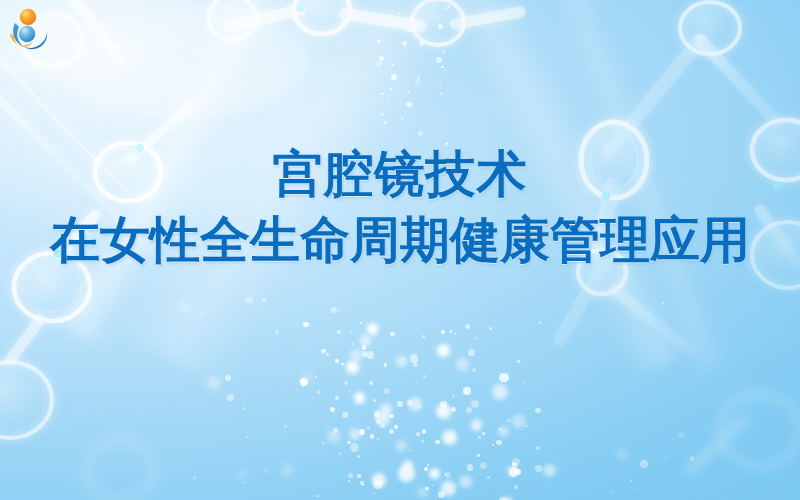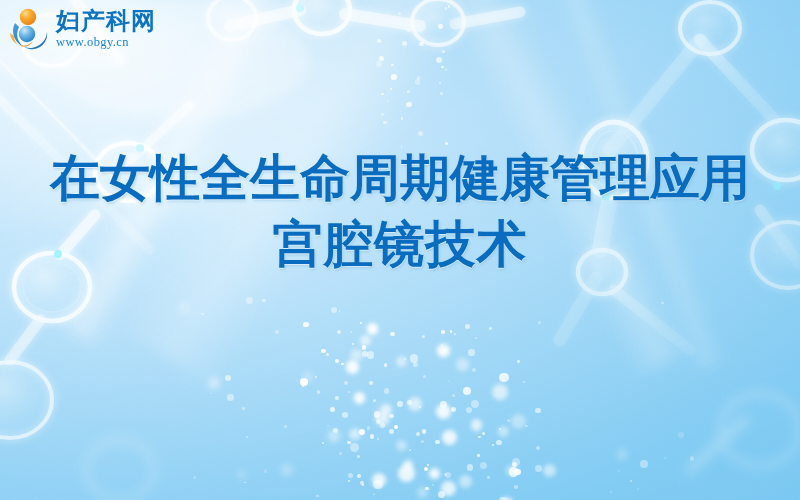--- a/index.html
+++ b/index.html
@@ -463,24 +463,20 @@
 
         <path d="M 9 17 A 17 17 0 1 0 41 26 A 15 15 0 1 1 13 21 Z" fill="url(#blueArc)" opacity="0.95"></path>
 
         <path d="M 4 27 A 13 13 0 0 0 27 35 A 10 10 0 0 1 8 30 Z" fill="url(#orangeArc)" opacity="0.95"></path>
 
         <circle cx="21" cy="28" r="8.2" fill="url(#blueBall)"></circle>
 
         <circle cx="22" cy="11" r="8.2" fill="url(#orangeBall)"></circle>
       </svg>
     </div>
-    <div class="logo-text">
-      <span class="logo-cn">妇产科网</span>
-      <span class="logo-url">www.obgy.cn</span>
-    </div>
   </div>
 
   <div class="title-block">
+    <div class="title-line title-line-1">宫腔镜技术</div>
     <div class="title-line title-line-2">在女性全生命周期健康管理应用</div>
-    <div class="title-line title-line-1">宫腔镜技术</div>
   </div>
 
 </div>
 
 </body></html>

